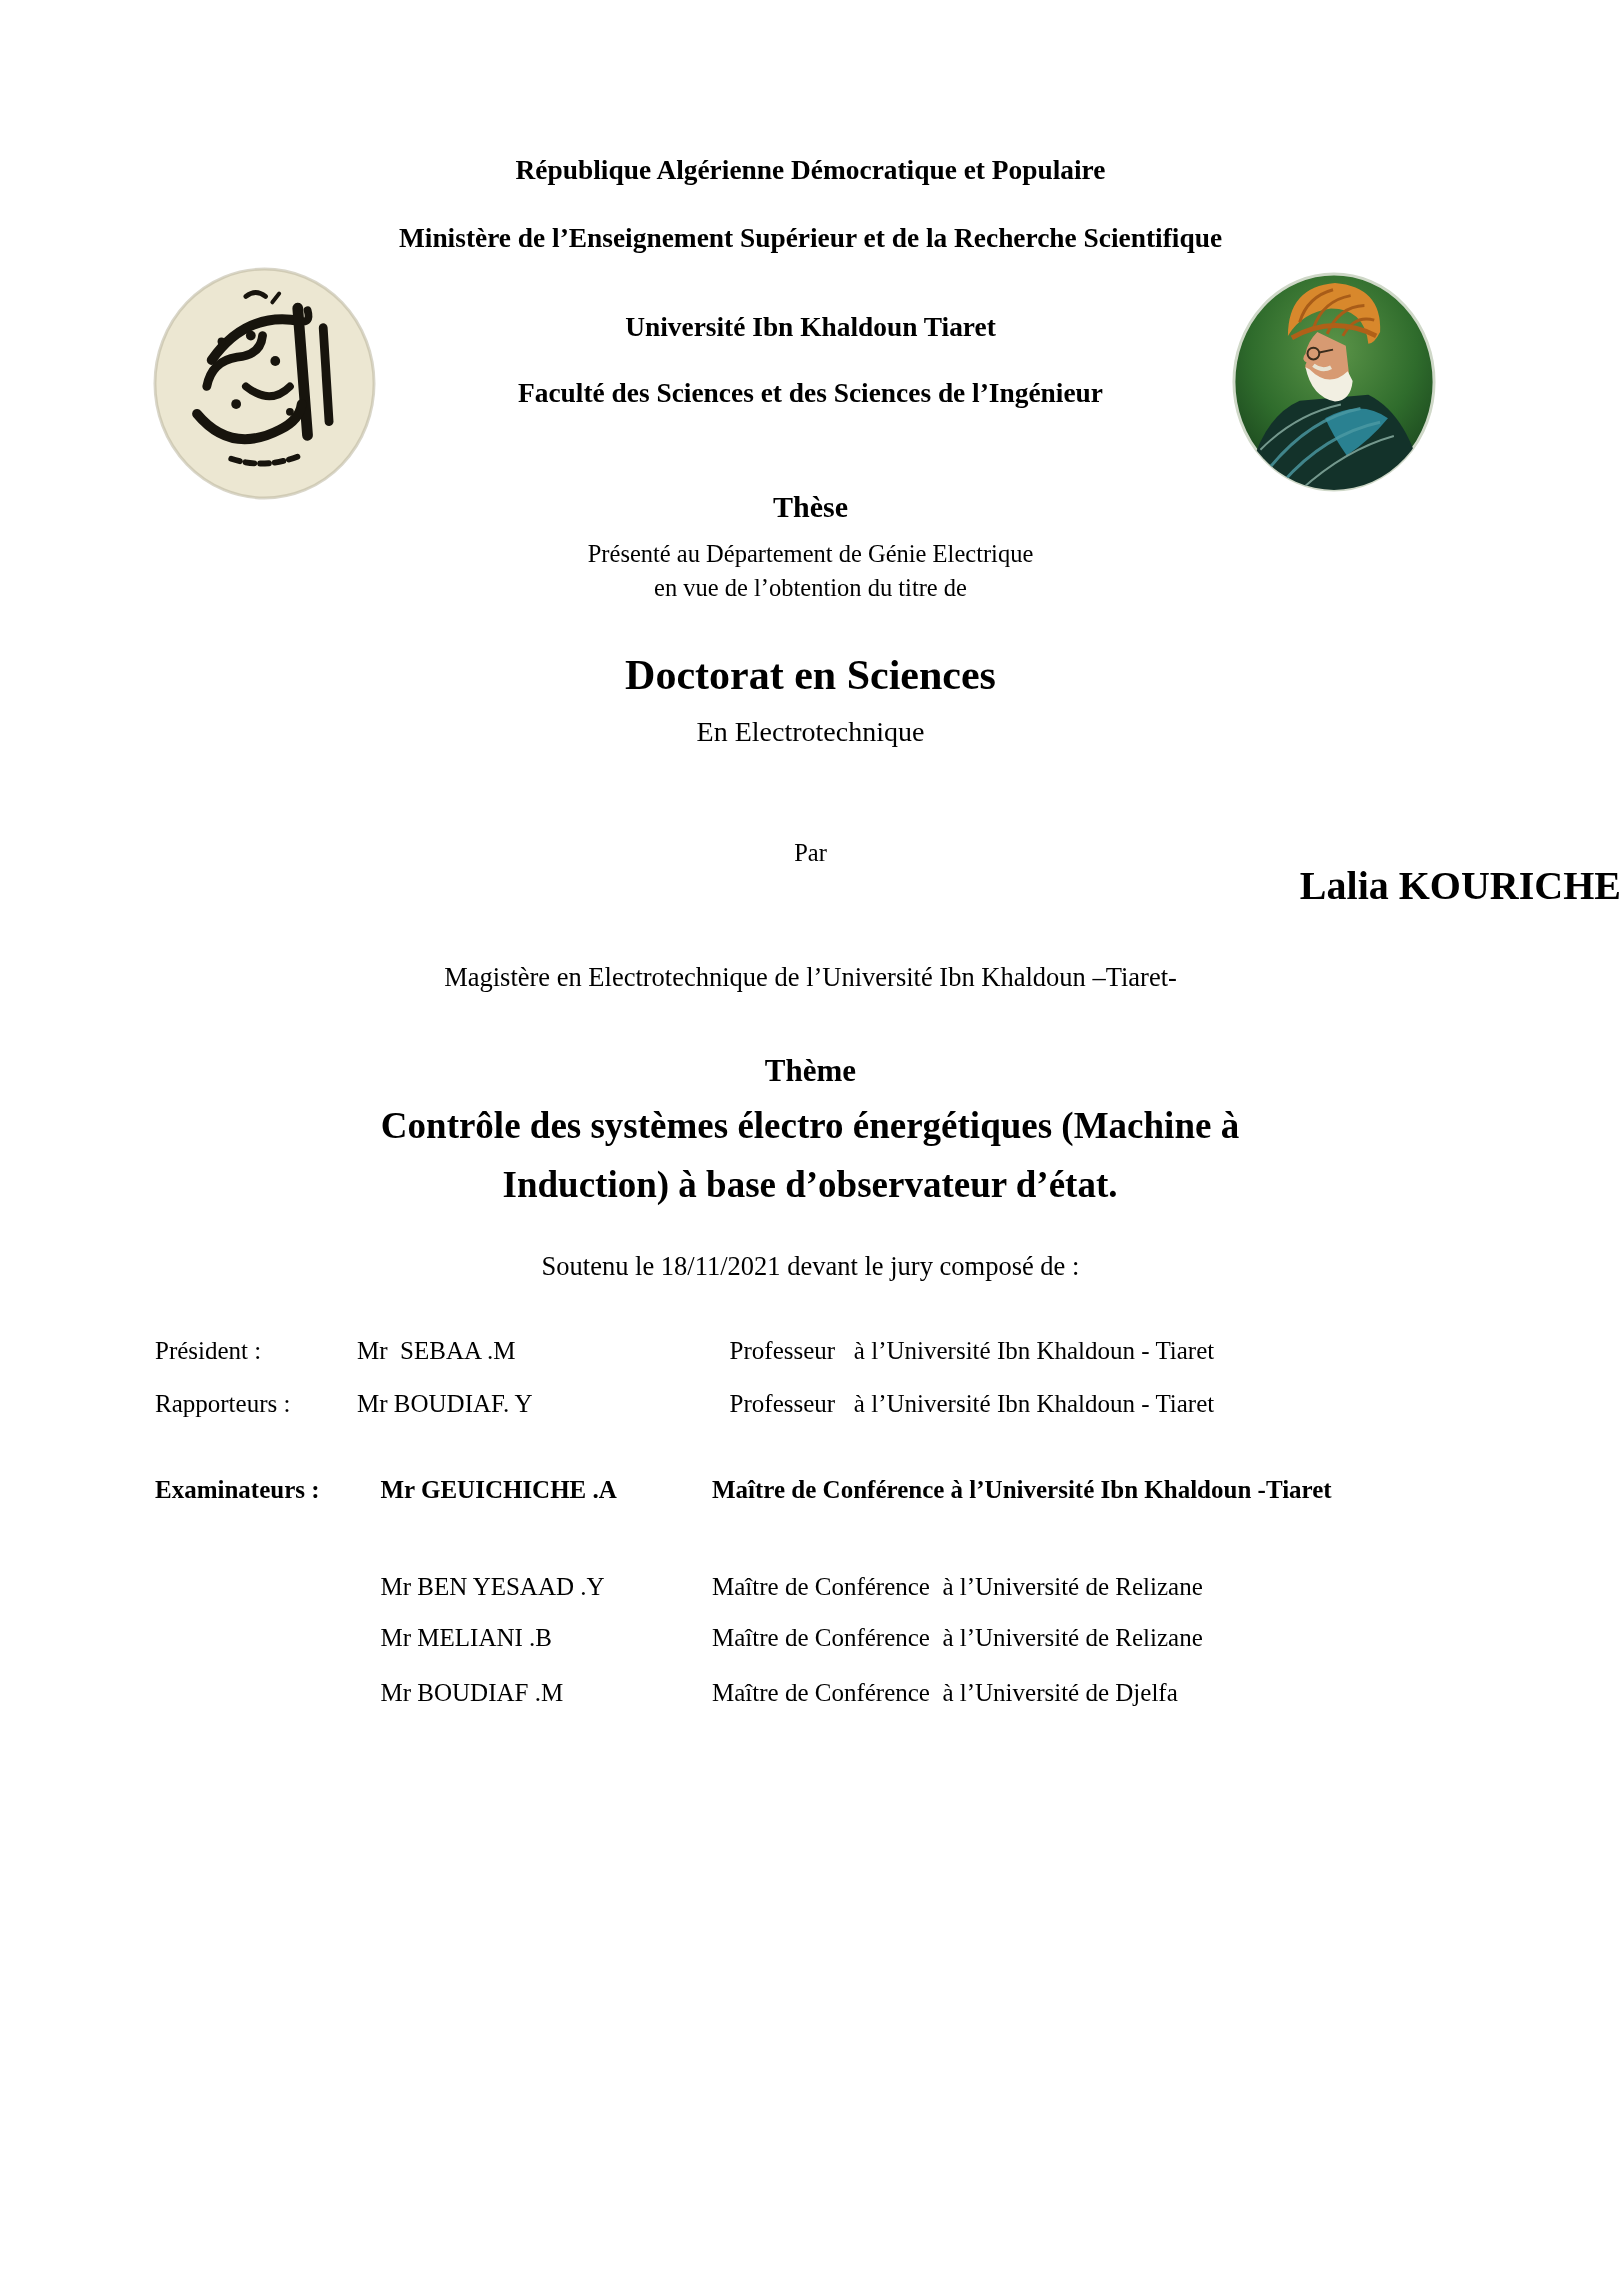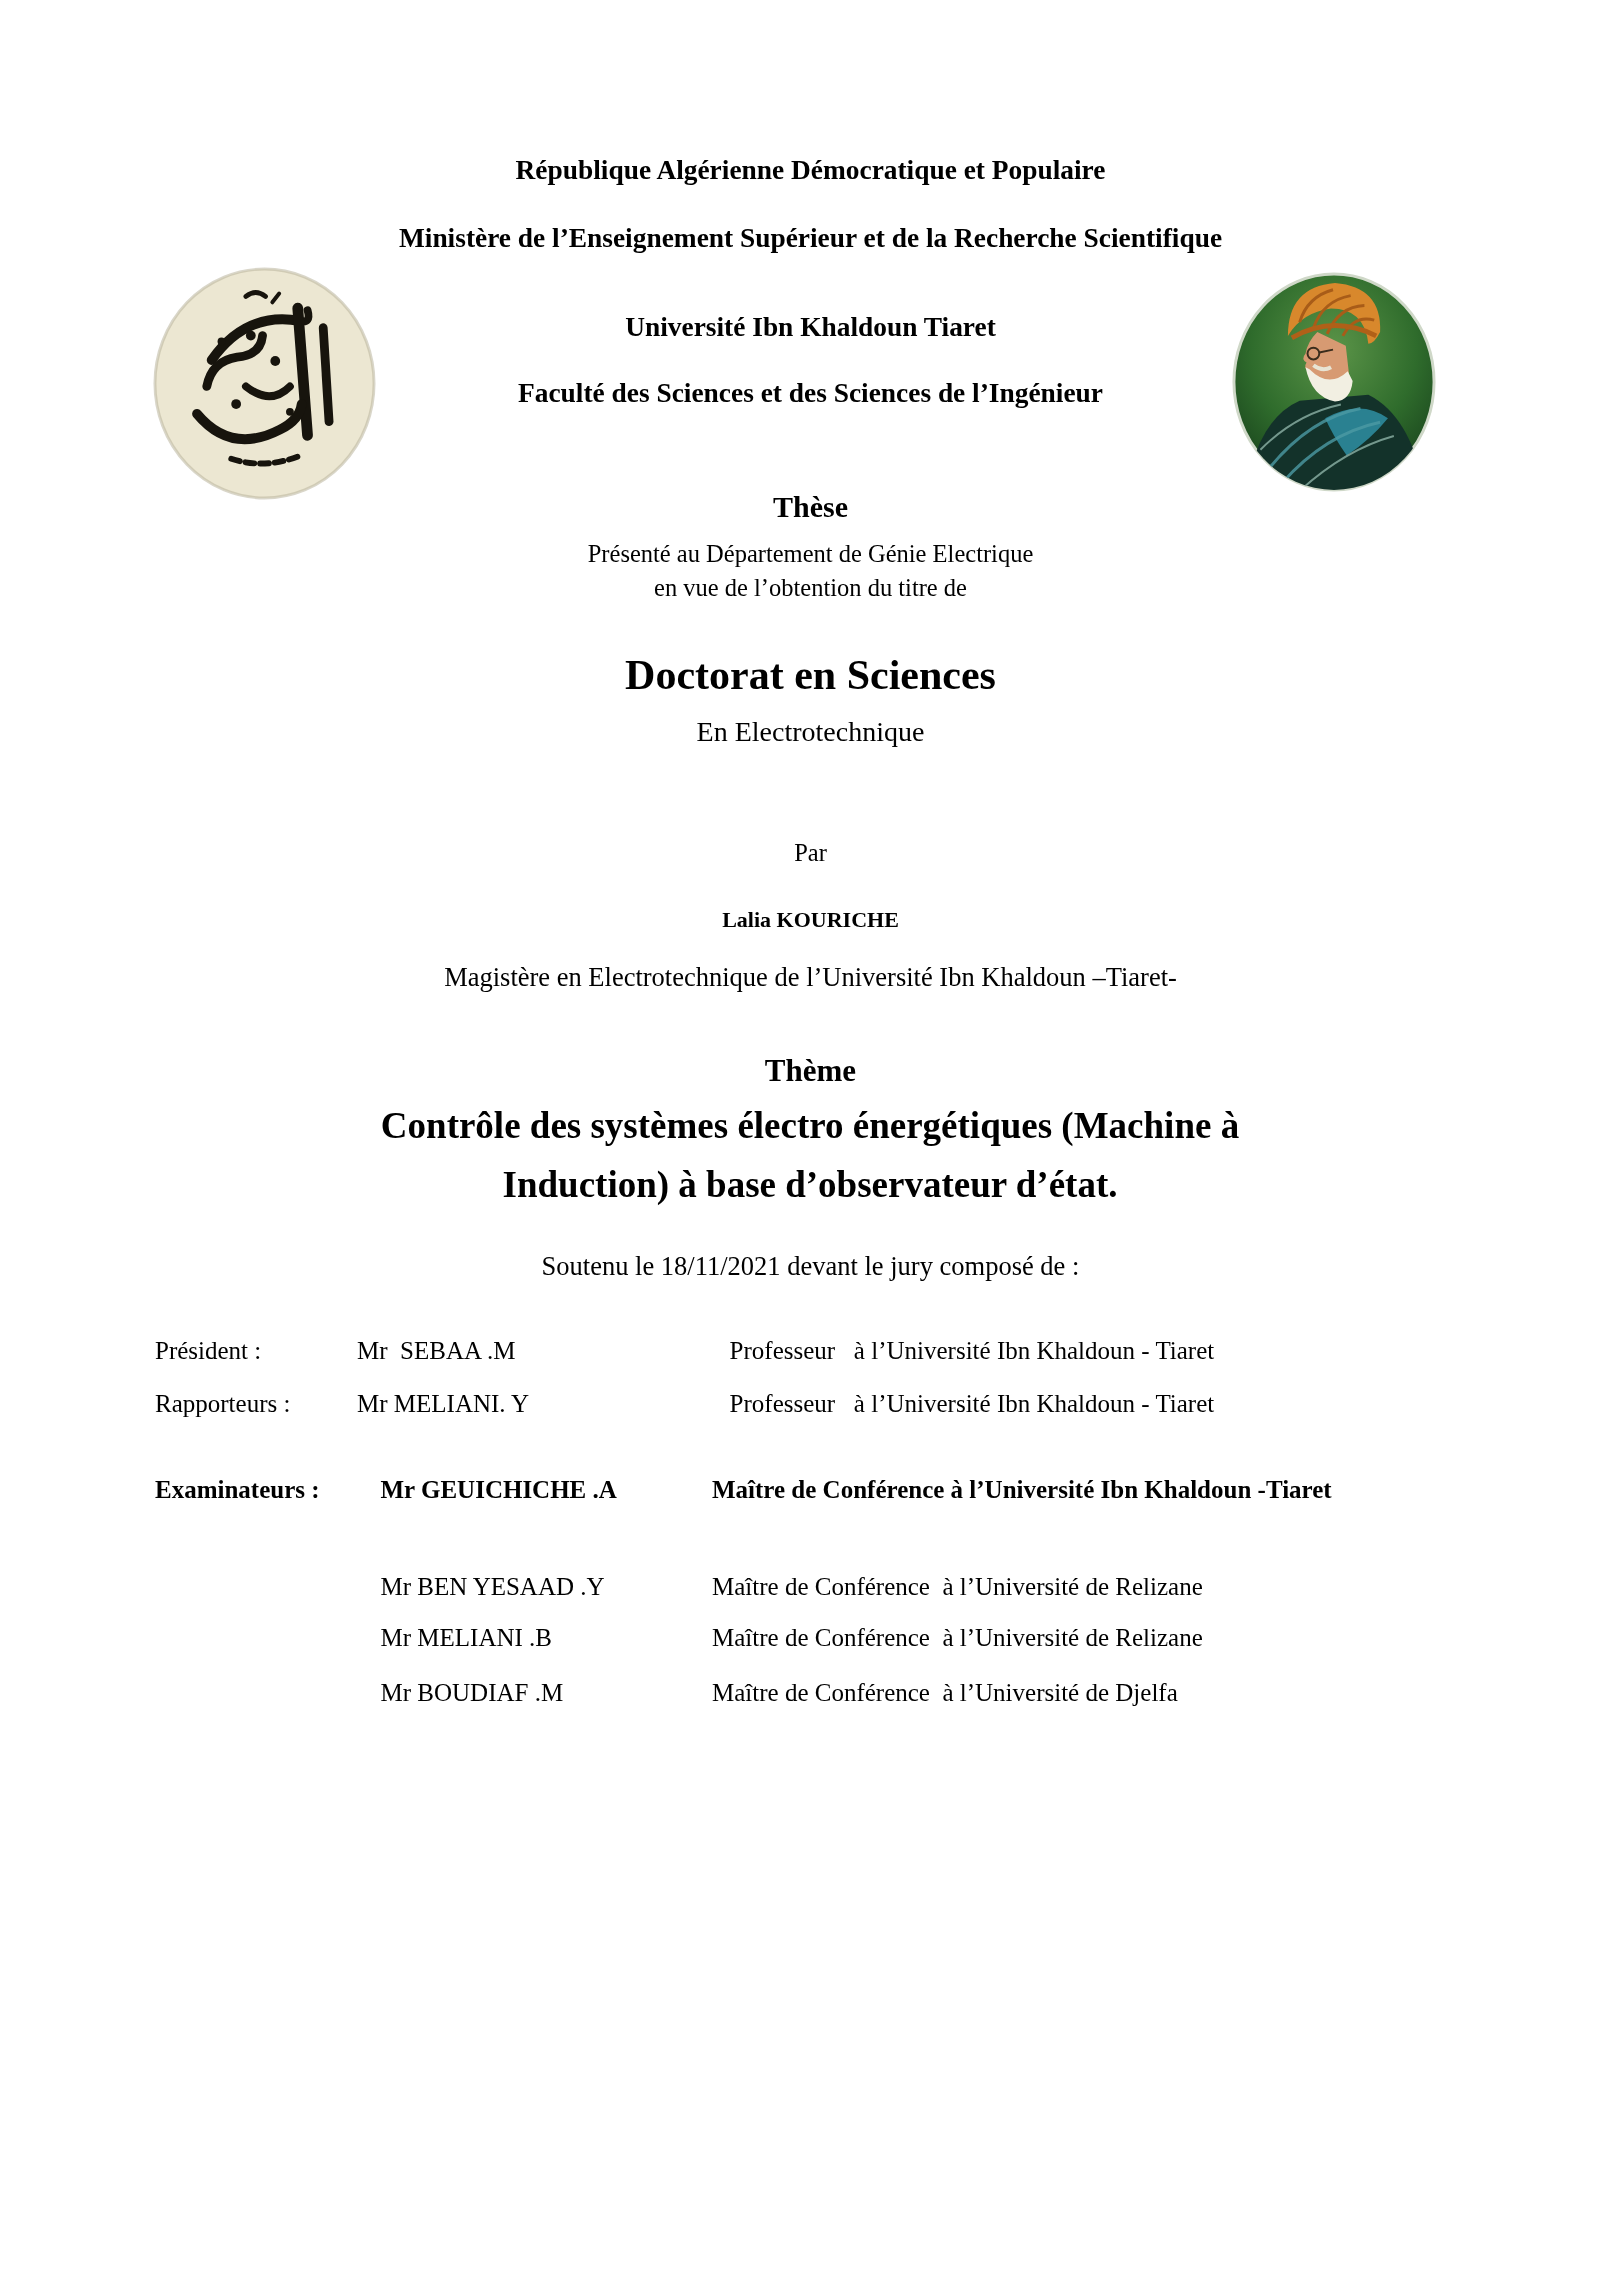--- a/index.html
+++ b/index.html
@@ -26,21 +26,21 @@
   #seal{top:267px;left:153px;width:223px;height:233px;}
   #portrait{top:271px;left:1231px;width:206px;height:222px;}
 
   
   #these{top:490px;font-size:30px;}
   #pres1{top:540px;font-size:24.5px;}
   #pres2{top:574px;font-size:24.5px;}
   #doctorat{top:651px;font-size:42px;}
   #electro{top:716px;font-size:28px;}
   #par{top:839px;font-size:24.5px;}
-  #author{top:907px;font-size:22px;}
+  #author{top:862px;font-size:40px;text-align:right;}
   #magistere{top:962px;font-size:26.5px;}
   #theme-label{top:1053px;font-size:31px;}
   #title{top:1096px;left:173px;width:1274px;text-align:center;
          font-size:37px;font-weight:bold;line-height:59px;}
   #soutenu{top:1251px;font-size:26.5px;}
 
   
   #jury{top:1335px;left:155px;width:1402px;font-size:25px;}
   .jrow{display:grid;grid-template-columns:202px 355px 1fr;line-height:31px;}
   .jrow span{white-space:pre-wrap;}
@@ -155,21 +155,21 @@
   <div id="soutenu" class="abs center">Soutenu le 18/11/2021 devant le jury composé de :</div>
 
   <div id="jury" class="abs">
     <div id="jr1" class="jrow">
       <span>Président :</span>
       <span>Mr  SEBAA .M</span>
       <span class="pad">Professeur   à l’Université Ibn Khaldoun - Tiaret</span>
     </div>
     <div id="jr2" class="jrow">
       <span>Rapporteurs :</span>
-      <span>Mr MELIANI. Y</span>
+      <span>Mr BOUDIAF. Y</span>
       <span class="pad">Professeur   à l’Université Ibn Khaldoun - Tiaret</span>
     </div>
     <div id="jr3" class="jrow">
       <span>Examinateurs :</span>
       <span class="ind">Mr GEUICHICHE .A</span>
       <span>Maître de Conférence à l’Université Ibn Khaldoun -Tiaret</span>
     </div>
     <div id="jr4" class="jrow">
       <span></span>
       <span class="ind">Mr BEN YESAAD .Y</span>

